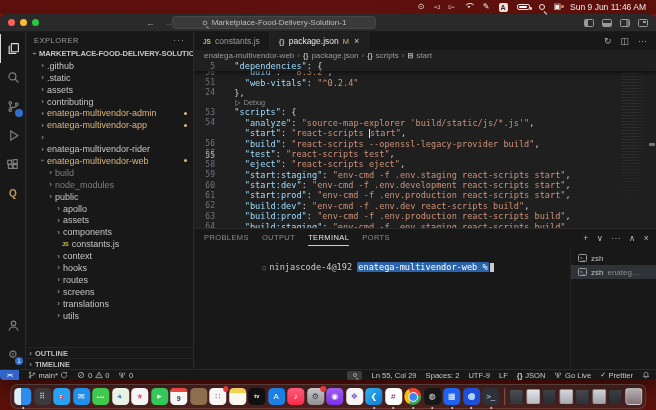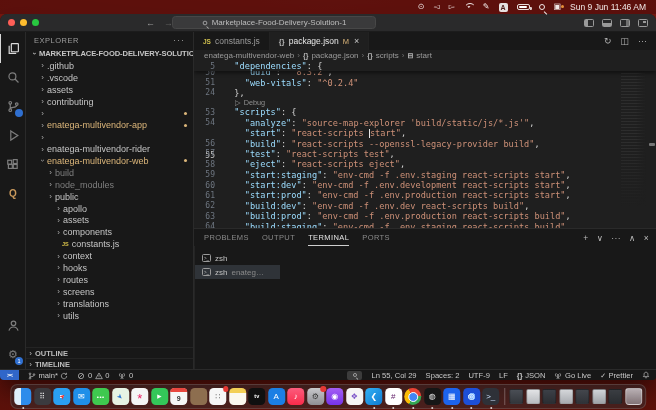--- a/index.html
+++ b/index.html
@@ -134,21 +134,21 @@
   .tcursor{display:inline-block;width:4px;height:9px;background:#c9c9c9;margin-left:1px;vertical-align:middle;}
   .termlist{width:86px;flex:none;padding-top:5px;font-size:8px;color:#c0c0c0;border-left:1px solid #242424;}
   .tl-item{height:14px;display:flex;align-items:center;gap:4px;padding-left:7px;white-space:nowrap;overflow:hidden;}
   .tl-item.active{background:#2f3338;}
   .tl-ic{width:9px;height:8px;border:1px solid #9a9a9a;border-radius:1.5px;font-size:4.5px;line-height:7px;text-align:center;color:#bdbdbd;flex:none;}
   .tl-dim{color:#8a8a8a;}
 
   
   .statusbar{height:11px;flex:none;background:#181818;border-top:1px solid #2a2a2a;display:flex;align-items:center;
     font-size:7.6px;color:#c8c8c8;padding:0 6px;gap:9px;white-space:nowrap;}
-  .sbitem{display:flex;align-items:flex-end;gap:2.5px;}
+  .sbitem{display:flex;align-items:center;gap:2.5px;}
   .remotebox{height:11px;width:19px;margin-left:-6px;background:#3066c9;color:#fff;display:flex;align-items:center;
     justify-content:center;font-size:6px;font-weight:bold;letter-spacing:-1px;}
   .statusbar svg{width:8px;height:8px;stroke:#c8c8c8;fill:none;stroke-width:1;}
   .sb-right{margin-left:auto;display:flex;align-items:center;gap:9px;}
   .zoombox{width:15px;height:9px;background:#3c3c3c;border-radius:2px;display:flex;align-items:center;justify-content:center;}
   .zoombox .mag{transform:scale(.62);border-color:#d0d0d0;}
   .zoombox .mag::after{background:#d0d0d0;}
   .sb-check{font-size:7px;}
 
   
@@ -297,32 +297,33 @@
           <div class="trow root" style="padding-left: 4px;">
             <span class="chev open">›</span>
             <span>MARKETPLACE-FOOD-DELIVERY-SOLUTION-1</span>
           </div>
           <div class="trow" style="padding-left: 12px;">
             <span class="chev">›</span>
             <span>.github</span>
           </div>
           <div class="trow" style="padding-left: 12px;">
             <span class="chev">›</span>
-            <span>.vscode</span>
+            <span>.static</span>
           </div>
           <div class="trow" style="padding-left: 12px;">
             <span class="chev">›</span>
             <span>assets</span>
           </div>
           <div class="trow" style="padding-left: 12px;">
             <span class="chev">›</span>
             <span>contributing</span>
           </div>
           <div class="trow  mod" style="padding-left: 12px;">
             <span class="chev">›</span>
+            <span>enatega-multivendor-admin</span>
             <span class="gitdot"></span>
           </div>
           <div class="trow  mod" style="padding-left: 12px;">
             <span class="chev">›</span>
             <span>enatega-multivendor-app</span>
             <span class="gitdot"></span>
           </div>
           <div class="trow" style="padding-left: 12px;">
             <span class="chev">›</span>
           </div>
@@ -472,20 +473,23 @@
             <span class="ptab">PORTS</span>
             <div class="panelacts">
               <span>+</span>
               <span>∨</span>
               <span>···</span>
               <span>∧</span>
               <span>×</span>
             </div>
           </div>
         <div class="panelbody">
+          <div class="term">
+            <span class="promptcirc">○</span><span>ninjascode-4@192 </span><span class="psel">enatega-multivendor-web %</span><span class="tcursor"></span>
+          </div>
           <div class="termlist" id="termlist">
               <div class="tl-item">
                 <span class="tl-ic">&gt;_</span>
                 <span>zsh</span>
               </div>
               <div class="tl-item active">
                 <span class="tl-ic">&gt;_</span>
                 <span>zsh</span>
                 <span class="tl-dim">enateg…</span>
               </div>

